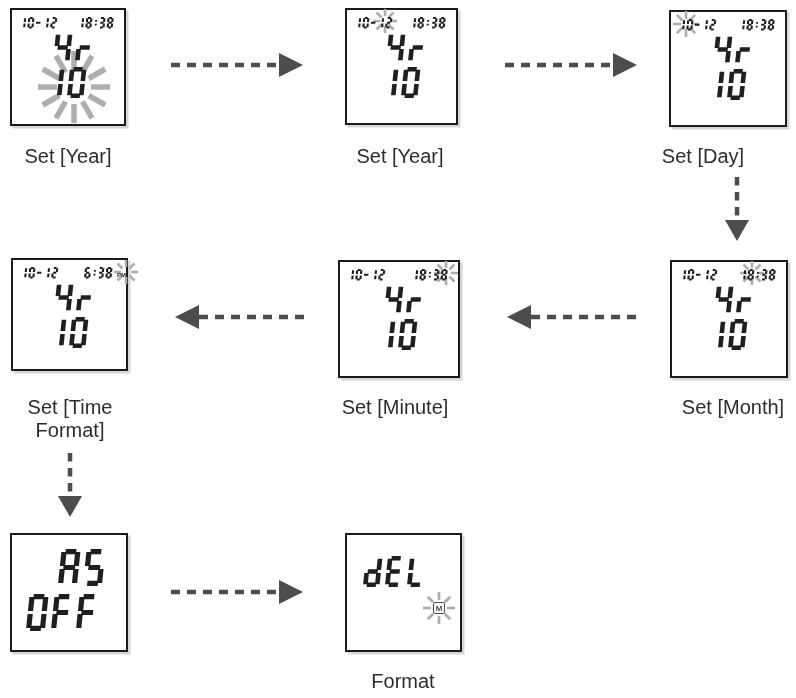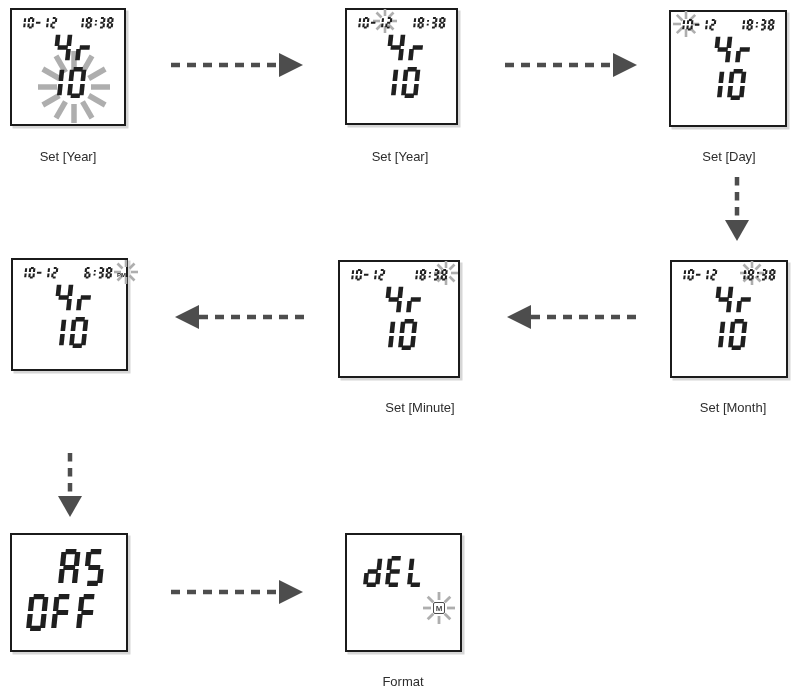--- a/index.html
+++ b/index.html
@@ -14,21 +14,21 @@
   .main{position:absolute;left:0;right:0;top:21px;display:flex;flex-direction:column;
         align-items:center;z-index:2;}
   .main .l1{margin-left:15px;margin-bottom:2px;}
   .abs{position:absolute;z-index:2;}
   .pm{position:absolute;right:0px;top:12px;font-size:6px;font-weight:bold;
       color:var(--digit,#1f1f1f);z-index:2;letter-spacing:0;}
   .m-icon{position:absolute;z-index:2;width:12px;height:12px;border:1.5px solid var(--arrow,#4d4d4d);
           border-radius:2px;display:flex;align-items:center;justify-content:center;
           font-size:8px;font-weight:bold;color:var(--arrow,#4d4d4d);background:#fff;box-sizing:border-box;}
   .burst{position:absolute;width:0;height:0;color:var(--flash,#b0b0b0);z-index:1;}
-  .label{position:absolute;transform:translateX(-50%);font-size:13px;color:var(--labelc,#2d2d2d);
+  .label{position:absolute;transform:translateX(-50%);font-size:20px;color:var(--labelc,#2d2d2d);
          line-height:23px;white-space:nowrap;text-align:center;}
   .label.wrap{white-space:normal;width:118px;}
   .arrow{position:absolute;}
   .arrow line{stroke:var(--arrow,#4d4d4d);stroke-width:4.5;}
   .arrow polygon{fill:var(--arrow,#4d4d4d);}
 </style>
 </head>
 <body style="background: rgb(255, 255, 255);">
 
 <div class="canvas">
@@ -323,21 +323,21 @@
               <rect x="33.9" y="2.76" width="4.6" height="11.36"></rect>
               <rect x="33.9" y="16.88" width="4.6" height="11.36"></rect>
               <rect x="25.68" y="26.4" width="9.14" height="4.6"></rect>
               <rect x="22" y="16.88" width="4.6" height="11.36"></rect>
               <rect x="22" y="2.76" width="4.6" height="11.36"></rect>
             </g>
           </svg>
         </span>
     </div>
   </div>
-  <div class="label" style="left:729px;top:145px">Set [Day]</div>
+  <div class="label" style="left:703px;top:145px">Set [Day]</div>
 
   <svg class="arrow" width="30" height="70" style="left:722px;top:174px">
     <line x1="15" y1="3" x2="15" y2="46" stroke-dasharray="8.5 6.5"></line>
     <polygon points="3,46 27,46 15,67"></polygon>
   </svg>
 
   <div class="screen" style="left:670px;top:260px;width:118px;height:118px">
     <i class="burst" style="left:80px;top:11px">
         <svg width="2" height="2" viewBox="-1 -1 2 2" style="overflow:visible;position:absolute;left:-1px;top:-1px">
           <line x1="0.0" y1="-5.0" x2="0.0" y2="-12.0" stroke="currentColor" stroke-width="2.6"></line>
@@ -523,21 +523,21 @@
               <rect x="33.9" y="2.76" width="4.6" height="11.36"></rect>
               <rect x="33.9" y="16.88" width="4.6" height="11.36"></rect>
               <rect x="25.68" y="26.4" width="9.14" height="4.6"></rect>
               <rect x="22" y="16.88" width="4.6" height="11.36"></rect>
               <rect x="22" y="2.76" width="4.6" height="11.36"></rect>
             </g>
           </svg>
         </span>
     </div>
   </div>
-  <div class="label" style="left:420px;top:396px">Set [Minute]</div>
+  <div class="label" style="left:395px;top:396px">Set [Minute]</div>
 
   <svg class="arrow" width="138" height="30" style="left:172px;top:302px">
     <polygon points="27,3 3,15 27,27"></polygon>
     <line x1="27" y1="15" x2="135" y2="15" stroke-dasharray="9 7"></line>
   </svg>
 
   <div class="screen" style="left:11px;top:258px;width:117px;height:113px">
     <i class="burst" style="left:113px;top:12px">
         <svg width="2" height="2" viewBox="-1 -1 2 2" style="overflow:visible;position:absolute;left:-1px;top:-1px">
           <line x1="0.0" y1="-5.0" x2="0.0" y2="-12.0" stroke="currentColor" stroke-width="2.6"></line>
@@ -621,20 +621,21 @@
               <rect x="33.9" y="2.76" width="4.6" height="11.36"></rect>
               <rect x="33.9" y="16.88" width="4.6" height="11.36"></rect>
               <rect x="25.68" y="26.4" width="9.14" height="4.6"></rect>
               <rect x="22" y="16.88" width="4.6" height="11.36"></rect>
               <rect x="22" y="2.76" width="4.6" height="11.36"></rect>
             </g>
           </svg>
         </span>
     </div>
   </div>
+  <div class="label wrap" style="left:70px;top:396px">Set [Time Format]</div>
 
   <svg class="arrow" width="30" height="70" style="left:55px;top:450px">
     <line x1="15" y1="3" x2="15" y2="46" stroke-dasharray="8.5 6.5"></line>
     <polygon points="3,46 27,46 15,67"></polygon>
   </svg>
 
   <div class="screen" style="left:10px;top:533px;width:118px;height:119px">
     <span class="lcd abs" style="left:46px;top:13px">
         <svg width="52" height="39" style="overflow:visible">
           <g fill="currentColor" transform="translate(3.7,1) skewX(-6)">

